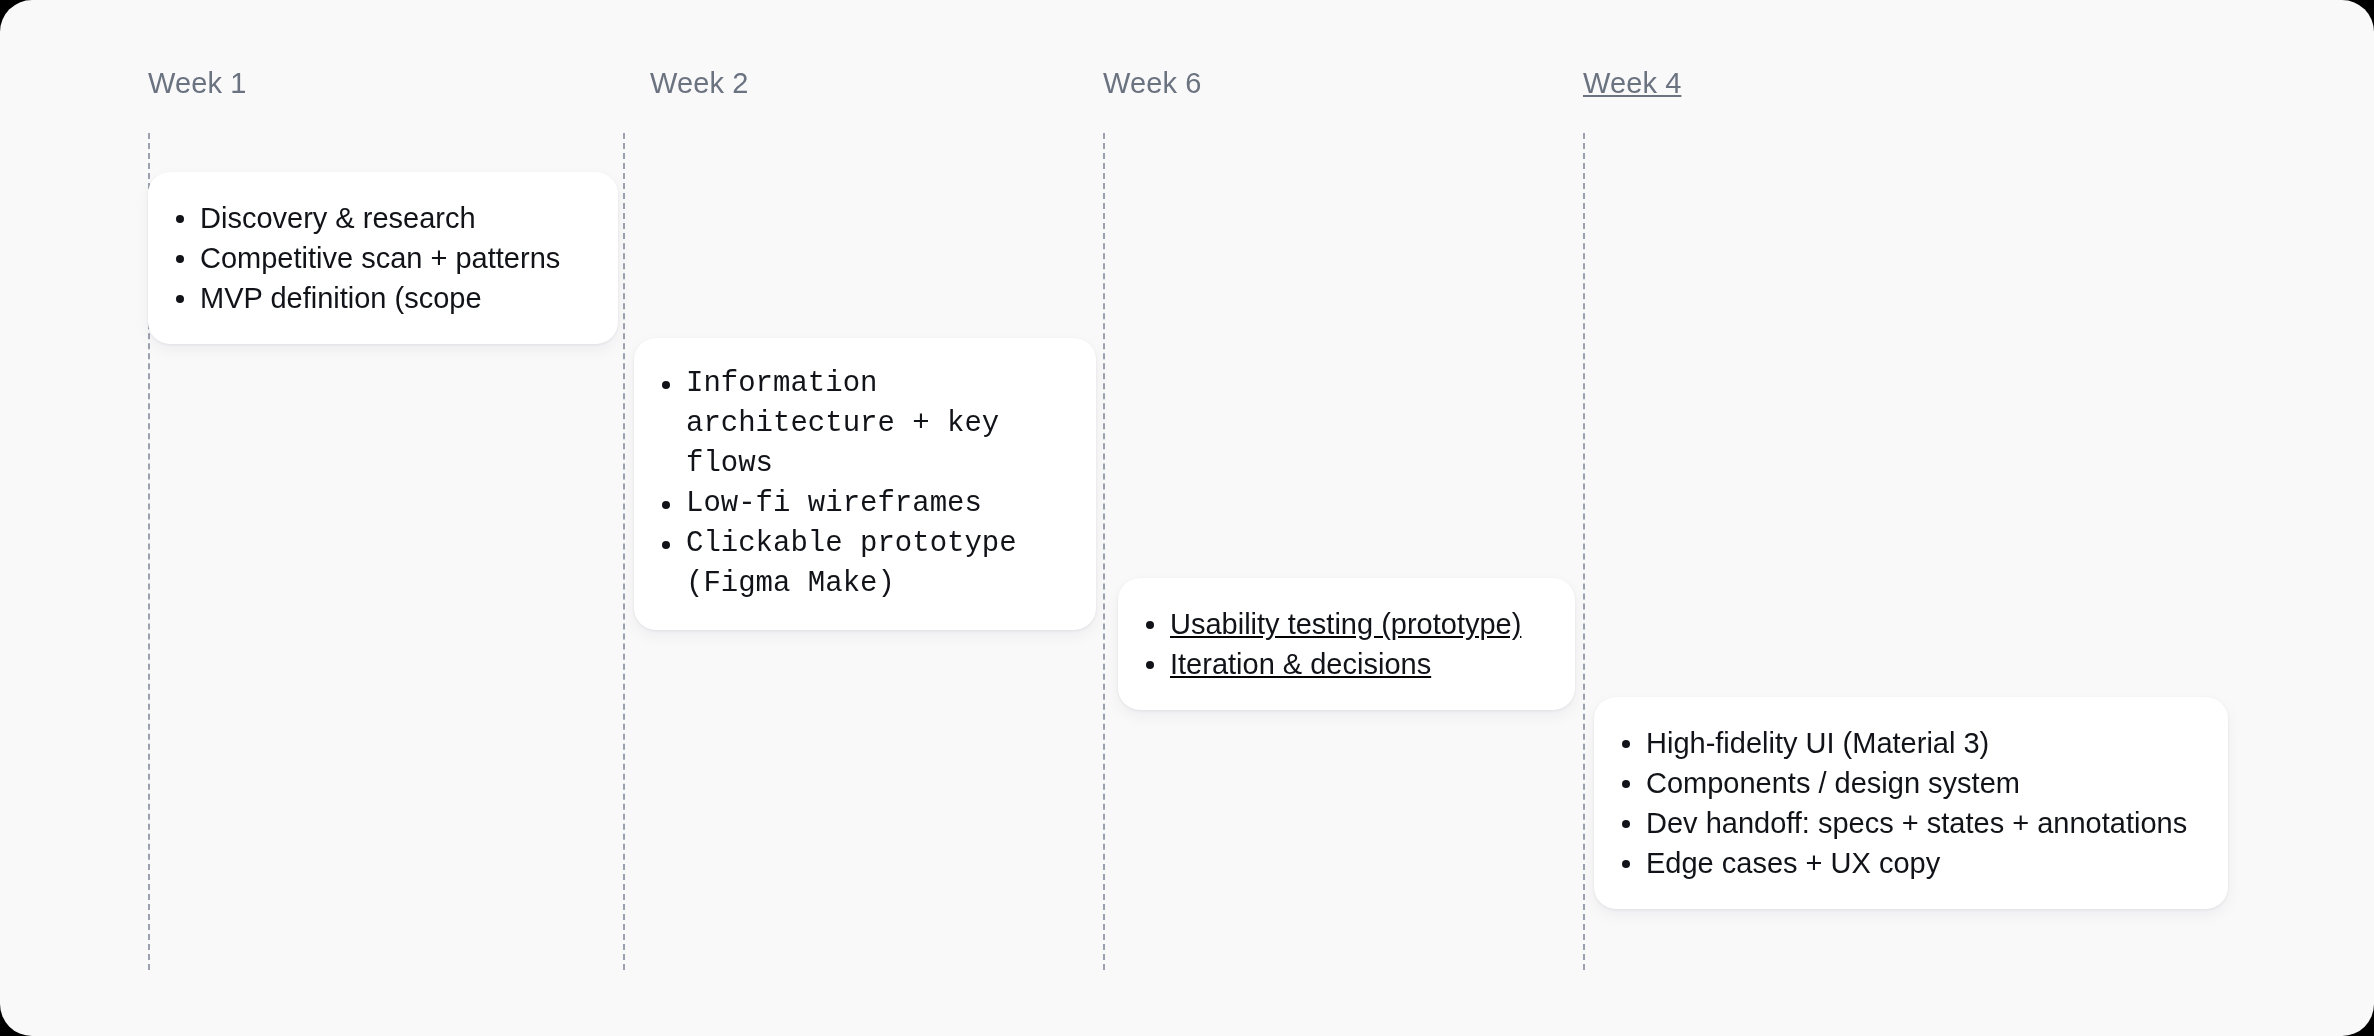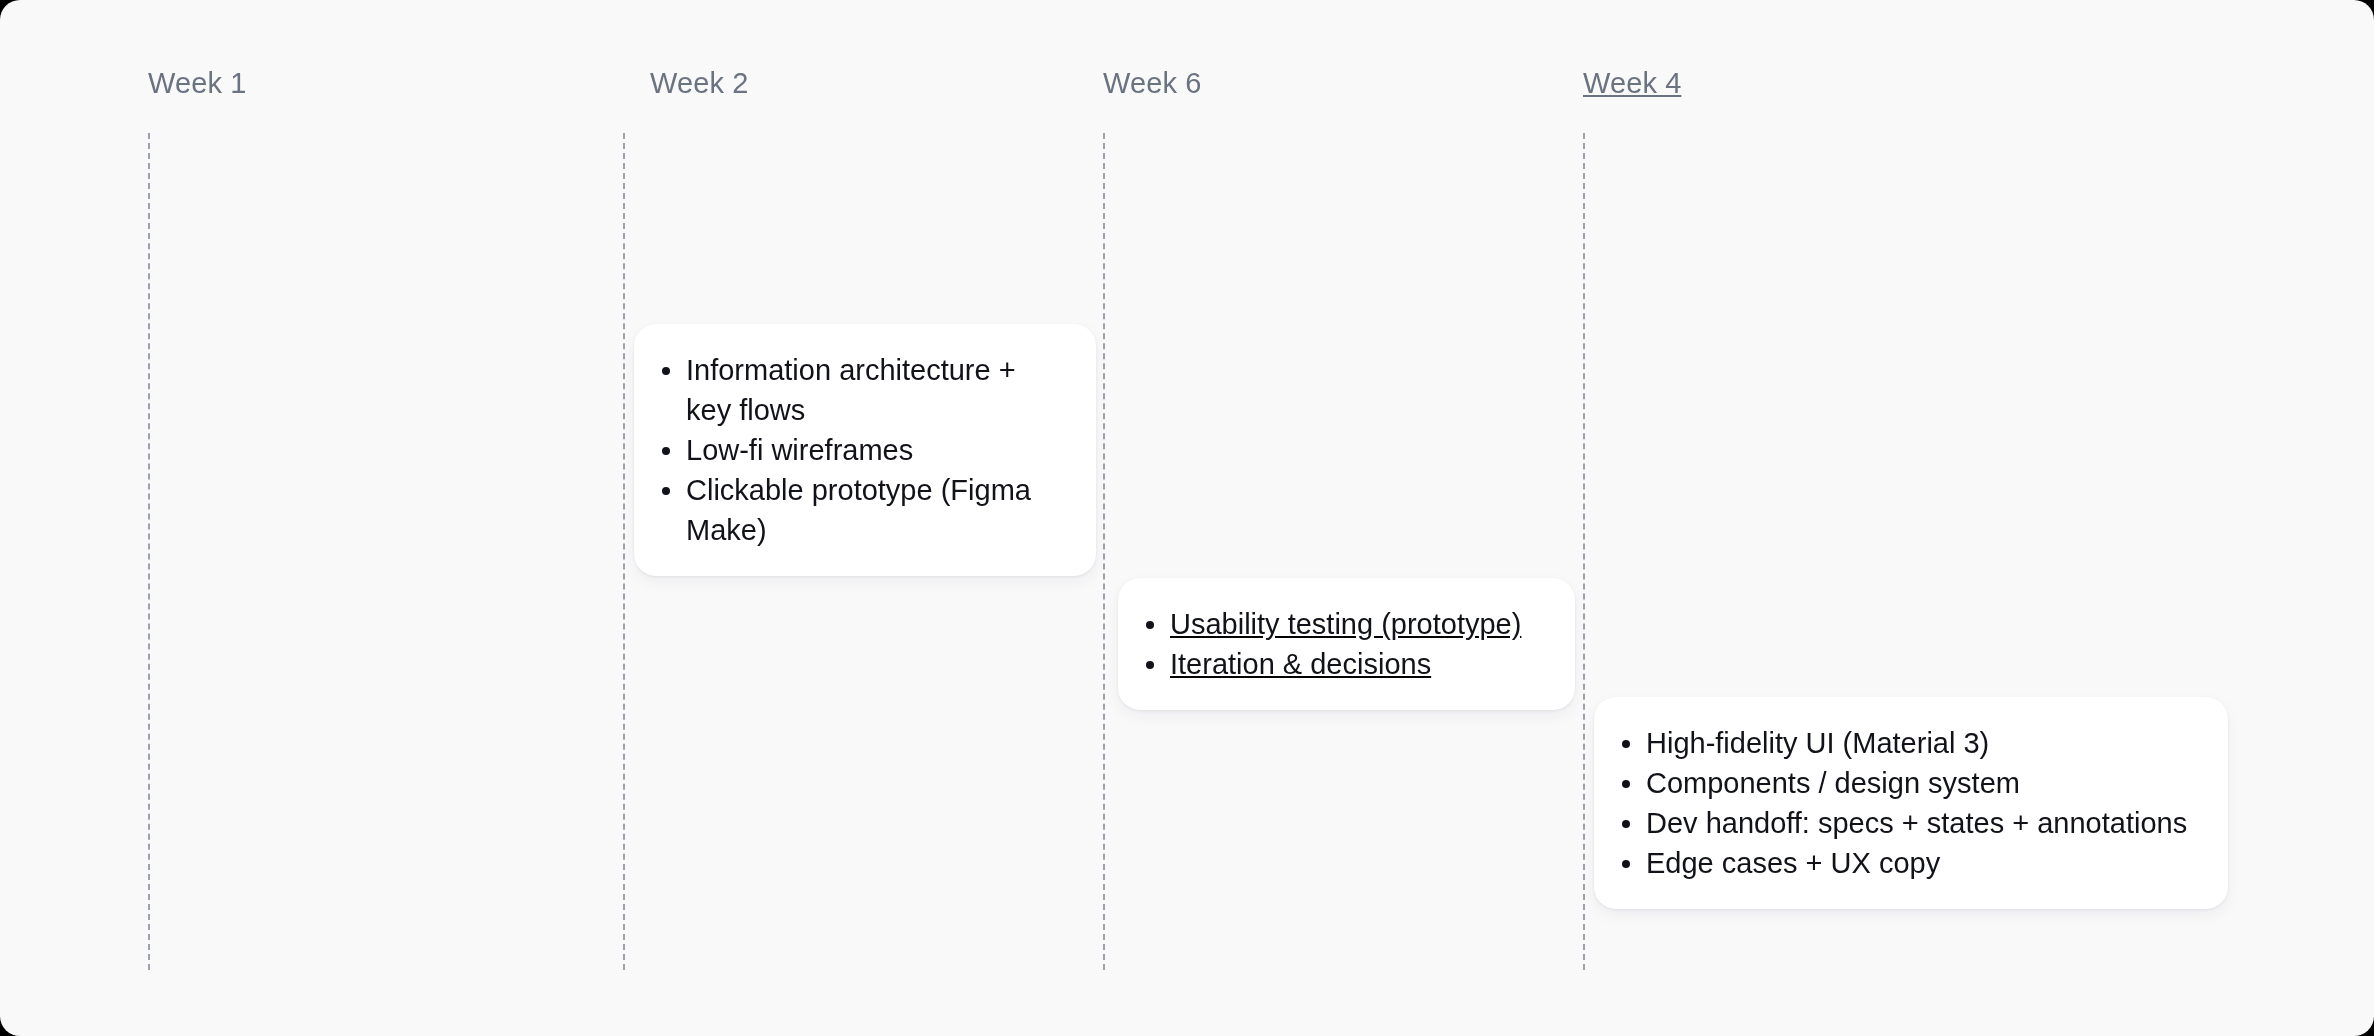--- a/index.html
+++ b/index.html
@@ -24,21 +24,21 @@
   }
 
   
   #panel {
     position: absolute;
     left: 0px;
     top: 0px;
     width: 2374px;
     height: 1036px;
     background: #F9F9FA;
-    border-radius: 20px;
+    border-radius: 32px;
     overflow: hidden;
   }
 
   
   .guide {
     position: absolute;
     top: 133px;
     height: 837px;
     width: 0px;
     border-left: 2px dashed #9BA1AE;
@@ -101,22 +101,29 @@
     <div class="guide" style="left:148px;"></div>
     <div class="guide" style="left:623px;"></div>
     <div class="guide" style="left:1103px;"></div>
     <div class="guide" style="left:1583px;"></div>
 
     <div class="week-label" style="left:148px;">Week 1</div>
     <div class="week-label" style="left:623px;margin-left:27px;">Week 2</div>
     <div class="week-label" style="left:1103px;">Week 6</div>
     <div class="week-label" style="left:1583px;text-decoration:underline;">Week 4</div>
 
+    <div class="card" style="left:148px; top:172px; width:470px;">
+      <ul>
+        <li>Discovery &amp; research</li>
+        <li>Competitive scan + patterns</li>
+        <li>MVP definition (scope</li>
+      </ul>
+    </div>
 
-    <div class="card" style="left:634px; top:324px; width:462px;">
+    <div class="card" style="left:634px; top:338px; width:462px;font-family:Liberation Mono, monospace;">
       <ul>
         <li>Information architecture + key flows</li>
         <li>Low-fi wireframes</li>
         <li>Clickable prototype (Figma Make)</li>
       </ul>
     </div>
 
     <div class="card" style="left:1118px; top:578px; width:457px;text-decoration:underline;">
       <ul>
         <li>Usability testing (prototype)</li>

